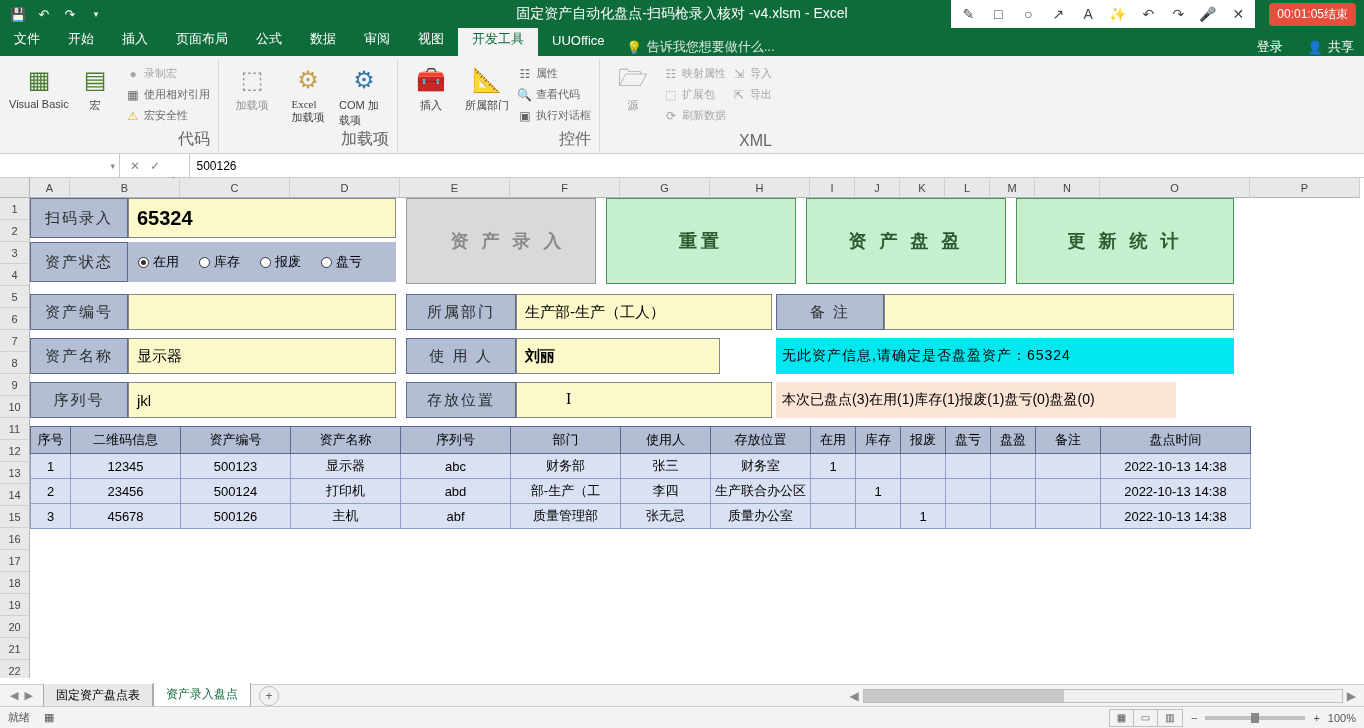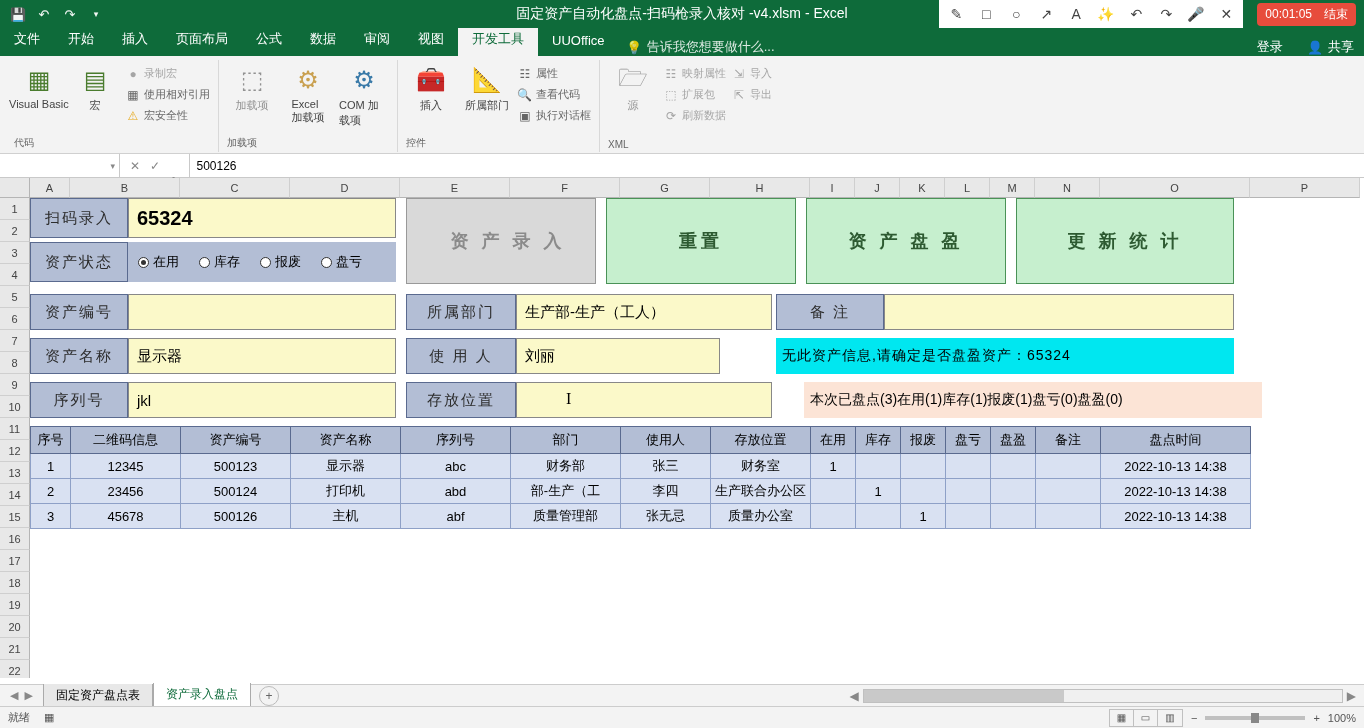--- a/index.html
+++ b/index.html
@@ -7,35 +7,35 @@
 
 
 .titlebar { height:28px; background:#0e6b3a; display:flex; align-items:center; color:#fff; position:relative; }
 .qat { display:flex; align-items:center; gap:10px; padding:0 10px; }
 .qat-icon { width:16px; height:16px; display:flex; align-items:center; justify-content:center; font-size:13px; opacity:0.95; }
 .title-center { position:absolute; left:50%; transform:translateX(-50%); font-size:14px; }
 .title-right { margin-left:auto; display:flex; align-items:center; gap:14px; padding-right:8px; }
 .title-right .icon { width:18px; height:18px; display:flex; align-items:center; justify-content:center; font-size:14px; color:#444; }
 .title-right-white-panel { background:#fff; height:28px; display:flex; align-items:center; padding:0 8px; gap:12px; }
 .mic-off { color:#c0392b; }
-.rec-badge { background:#e74c3c; color:#fff; padding:3px 8px; border-radius:4px; font-size:12px; display:flex; align-items:center; gap:12px; }
+.rec-badge { background:#e74c3c; color:#fff; padding:3px 8px; border-radius:4px; font-size:12px; display:flex; align-items:center; gap:0; }
 
 
 .menubar { height:28px; background:#0e6b3a; display:flex; align-items:flex-end; color:#fff; font-size:13px; }
 .menubar .tab { padding:5px 14px 8px; cursor:pointer; }
 .menubar .tab.active { background:#f3f3f3; color:#0e6b3a; }
 .menubar .tell-me { margin-left:8px; opacity:0.85; display:flex; align-items:center; gap:4px; }
 .menubar .right-side { margin-left:auto; display:flex; gap:25px; padding-right:10px; }
 .menubar .right-side .btn { display:flex; align-items:center; gap:4px; }
 
 
 .ribbon { height:98px; background:#f3f3f3; border-bottom:1px solid #d0d0d0; display:flex; padding:4px 6px 0; }
 .group { border-right:1px solid #d8d8d8; padding:0 8px; display:flex; flex-direction:column; position:relative; height:92px; }
 .group-body { flex:1; display:flex; align-items:flex-start; gap:6px; padding-top:4px; }
-.group-label { text-align:left; font-size:10px; color:#666; padding-bottom:2px; }
+.group-label { text-align:right; font-size:16px; color:#666; padding-bottom:2px; }
 .big-btn { display:flex; flex-direction:column; align-items:center; width:50px; color:#444; font-size:11px; gap:2px; cursor:pointer; }
 .big-btn .icon-lg { width:32px; height:32px; display:flex; align-items:center; justify-content:center; font-size:24px; }
 .small-row { display:flex; align-items:center; gap:4px; color:#666; font-size:11px; padding:2px 0; cursor:pointer; white-space:nowrap;}
 .small-row .icon-sm { width:14px; height:14px; display:flex; align-items:center; justify-content:center; font-size:12px; }
 .stack { display:flex; flex-direction:column; gap:2px; }
 .disabled { opacity:0.55; }
 
 
 .fbar { height:24px; border-bottom:1px solid #c9c9c9; display:flex; align-items:stretch; background:#fff; }
 .namebox { width:120px; border-right:1px solid #c9c9c9; display:flex; align-items:center; padding:0 6px; font-size:12px; position:relative; }
@@ -185,21 +185,21 @@
   </div>
 
   <div class="group">
     <div class="group-body">
       <div class="big-btn disabled">
           <div class="icon-lg">⬚</div>
           <span>加载项</span>
         </div>
       <div class="big-btn">
           <div class="icon-lg" style="color:#c9a050;">⚙</div>
-          <span style="white-space:pre-line;">Excel
+          <span style="white-space:pre-line;font-family:Liberation Serif, serif;">Excel
 加载项</span>
         </div>
       <div class="big-btn">
           <div class="icon-lg" style="color:#3a7aa8;">⚙</div>
           <span>COM 加载项</span>
         </div>
     </div>
     <div class="group-label">加载项</div>
   </div>
 
@@ -357,29 +357,29 @@
       <div class="form-label" style="left:0; top:96px; width:98px; height:36px;">资产编号</div>
       <div class="form-input-yl" style="left:98px; top:96px; width:268px; height:36px;"></div>
       <div class="form-label" style="left:376px; top:96px; width:110px; height:36px;">所属部门</div>
       <div class="form-input-yl" style="left:486px; top:96px; width:256px; height:36px;">生产部-生产（工人）</div>
       <div class="form-label" style="left:746px; top:96px; width:108px; height:36px;">备  注</div>
       <div class="form-input-yl" style="left:854px; top:96px; width:350px; height:36px;"></div>
 
       <div class="form-label" style="left:0; top:140px; width:98px; height:36px;">资产名称</div>
       <div class="form-input-yl" style="left:98px; top:140px; width:268px; height:36px;">显示器</div>
       <div class="form-label" style="left:376px; top:140px; width:110px; height:36px;">使  用  人</div>
-      <div class="form-input-yl" style="left:486px; top:140px; width:204px; height:36px;">刘丽</div>
+      <div class="form-input-yl" style="left:486px; top:140px; width:204px; height:36px;font-weight:bold;">刘丽</div>
       <div class="cyan-msg" style="left:746px; top:140px; width:458px; height:36px;">无此资产信息,请确定是否盘盈资产：65324</div>
 
       <div class="form-label" style="left:0; top:184px; width:98px; height:36px;">序列号</div>
       <div class="form-input-yl" style="left:98px; top:184px; width:268px; height:36px;">jkl</div>
       <div class="form-label" style="left:376px; top:184px; width:110px; height:36px;">存放位置</div>
       <div class="form-input-yl" style="left:486px; top:184px; width:256px; height:36px;"></div>
       <div class="text-cursor" style="left:536px; top:192px;">I</div>
-      <div class="peach-msg" style="left:746px; top:184px; width:458px; height:36px;margin-left:28px;">本次已盘点(3)在用(1)库存(1)报废(1)盘亏(0)盘盈(0)</div>
+      <div class="peach-msg" style="left:746px; top:184px; width:400px; height:36px;">本次已盘点(3)在用(1)库存(1)报废(1)盘亏(0)盘盈(0)</div>
     </div>
 
     <table class="data-table" id="data-table" style="top:228px;">
         <thead>
           <tr>
             <th style="width: 40px; margin-top: 32px;">序号</th>
             <th style="width: 110px; margin-top: 33px;">二维码信息</th>
             <th style="width: 110px;">资产编号</th>
             <th style="width: 110px;">资产名称</th>
             <th style="width: 110px;">序列号</th>

